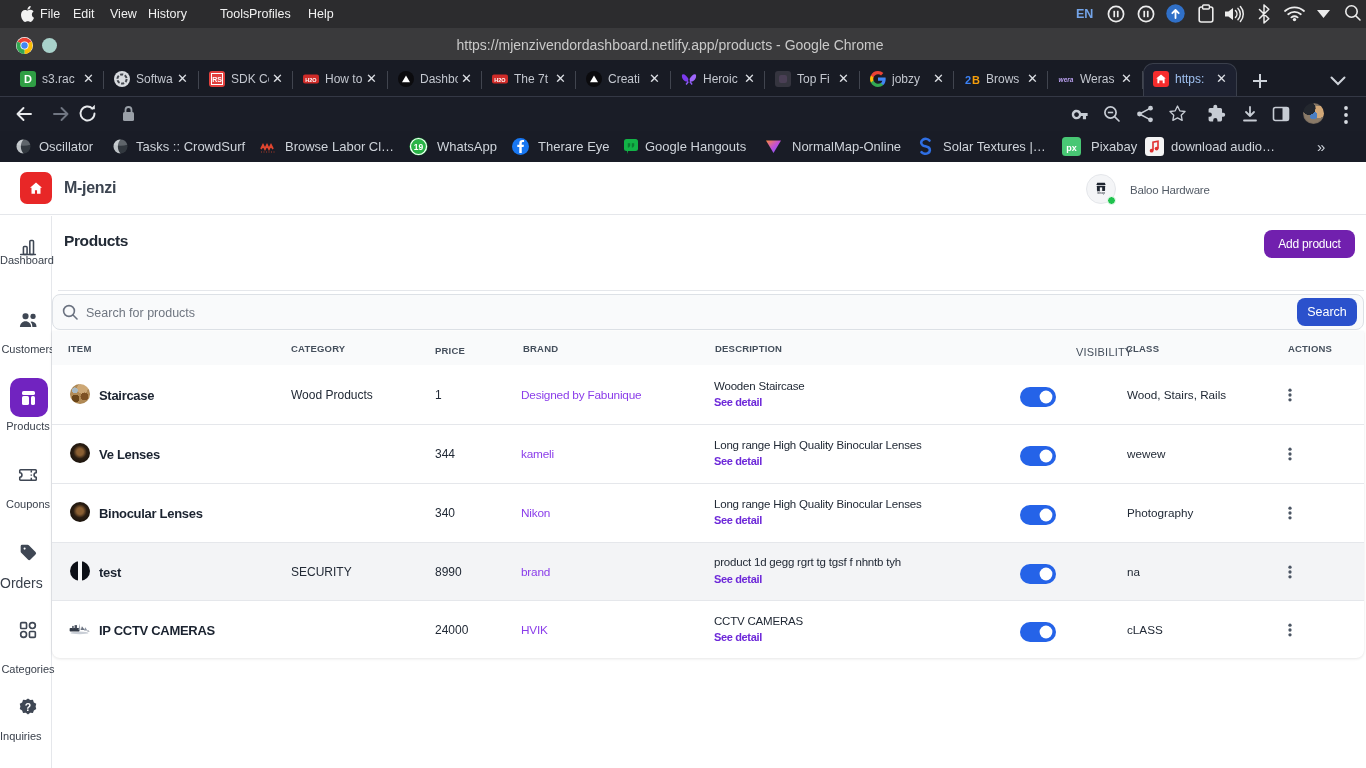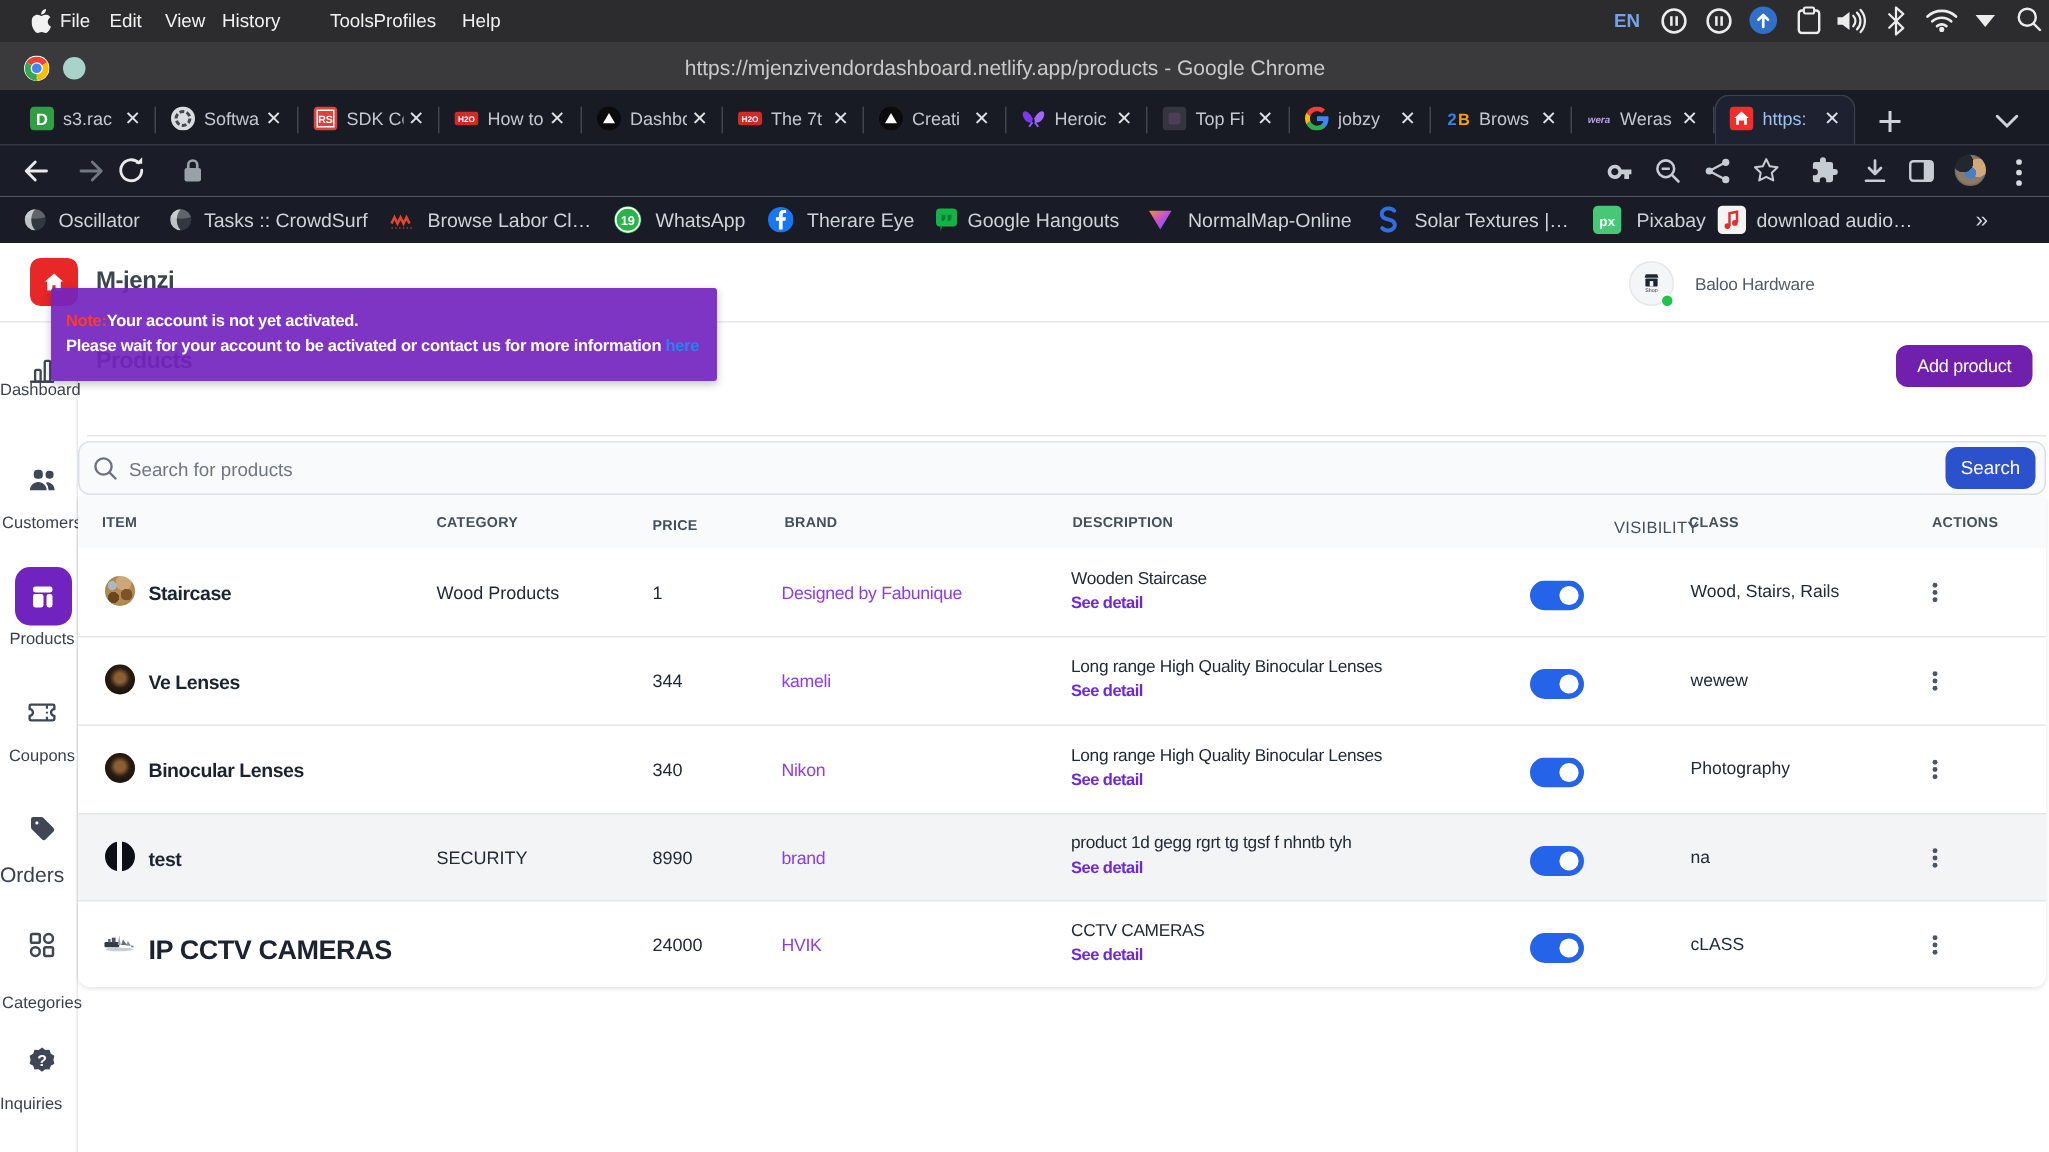--- a/index.html
+++ b/index.html
@@ -533,32 +533,28 @@
     <svg class="ab" style="left:68px;top:459px" width="23" height="14" viewBox="0 0 28 16">
       <ellipse cx="14" cy="14" rx="11" ry="1.6" fill="#c9ced6"></ellipse>
       <rect x="2" y="8" width="12" height="4.2" rx="1" fill="#333b47"></rect>
       <rect x="8" y="4.5" width="3" height="4" fill="#4a5260"></rect>
       <rect x="5" y="5.5" width="2" height="3" fill="#5a6270"></rect>
       <path d="M14 2.5l1.2 8h-2.4z" fill="#9aa2ad"></path>
       <path d="M17 6l3.5 4.5h-5z" fill="#6a7280"></path>
       <path d="M21 7l2.5 4h-4z" fill="#8a92a0"></path>
       <path d="M24 10.5l2.5 1.8h-3z" fill="#7a828f"></path>
     </svg>
-    <div class="ab" style="left:99px;top:461.4px;font-size:18px;font-weight:bold;color:#1b2330;letter-spacing:-0.3px">IP CCTV CAMERAS</div>
+    <div class="ab" style="left:99px;top:461.4px;font-size:13px;font-weight:bold;color:#1b2330;letter-spacing:-0.3px">IP CCTV CAMERAS</div>
     <div class="ab" style="left:435px;top:461.4px;font-size:12px;color:#222a36">24000</div>
     <div class="ab" style="left:521px;top:461.4px;font-size:11.8px;letter-spacing:-0.2px;color:#8b3dea">HVIK</div>
     <div class="ab" style="left:714px;top:452.9px;font-size:11.5px;letter-spacing:-0.2px;color:#222a36">CCTV CAMERAS</div>
     <div class="ab" style="left:714px;top:469.4px;font-size:11px;letter-spacing:-0.35px;font-weight:bold;color:#6d28d9">See detail</div>
     <svg class="ab" style="left:1020px;top:460.0px" width="36" height="20" viewBox="0 0 36 20">
       <rect width="36" height="20" rx="10" fill="#2563e8"></rect>
       <circle cx="26" cy="10" r="6.4" fill="#fff"></circle>
     </svg>
     <div class="ab" style="left:1127px;top:461.4px;font-size:11.7px;color:#222a36">cLASS</div>
     <svg class="ab" style="left:1287px;top:461.0px" width="6" height="14" viewBox="0 0 6 14">
       <circle cx="3" cy="2.2" r="1.65" fill="#4b5563"></circle>
       <circle cx="3" cy="7" r="1.65" fill="#4b5563"></circle>
       <circle cx="3" cy="11.8" r="1.65" fill="#4b5563"></circle>
     </svg>
-    <div class="ab" style="left:34px;top:30px;width:444px;height:62px;background:rgba(116,38,190,0.93);border-radius:2px;box-shadow:0 2px 6px rgba(0,0,0,0.25)">
-<div class="ab" style="left:10px;top:16px;font-size:11px;letter-spacing:-0.2px;font-weight:bold;color:#fff;white-space:nowrap"><span style="color:#ff3b28">Note:</span>Your account is not yet activated.</div>
-<div class="ab" style="left:10px;top:33px;font-size:11px;letter-spacing:-0.2px;font-weight:bold;color:#fff;white-space:nowrap">Please wait for your account to be activated or contact us for more information <span style="color:#2e7ef5">here</span></div>
-</div>
   </div>
 
 </body></html>

